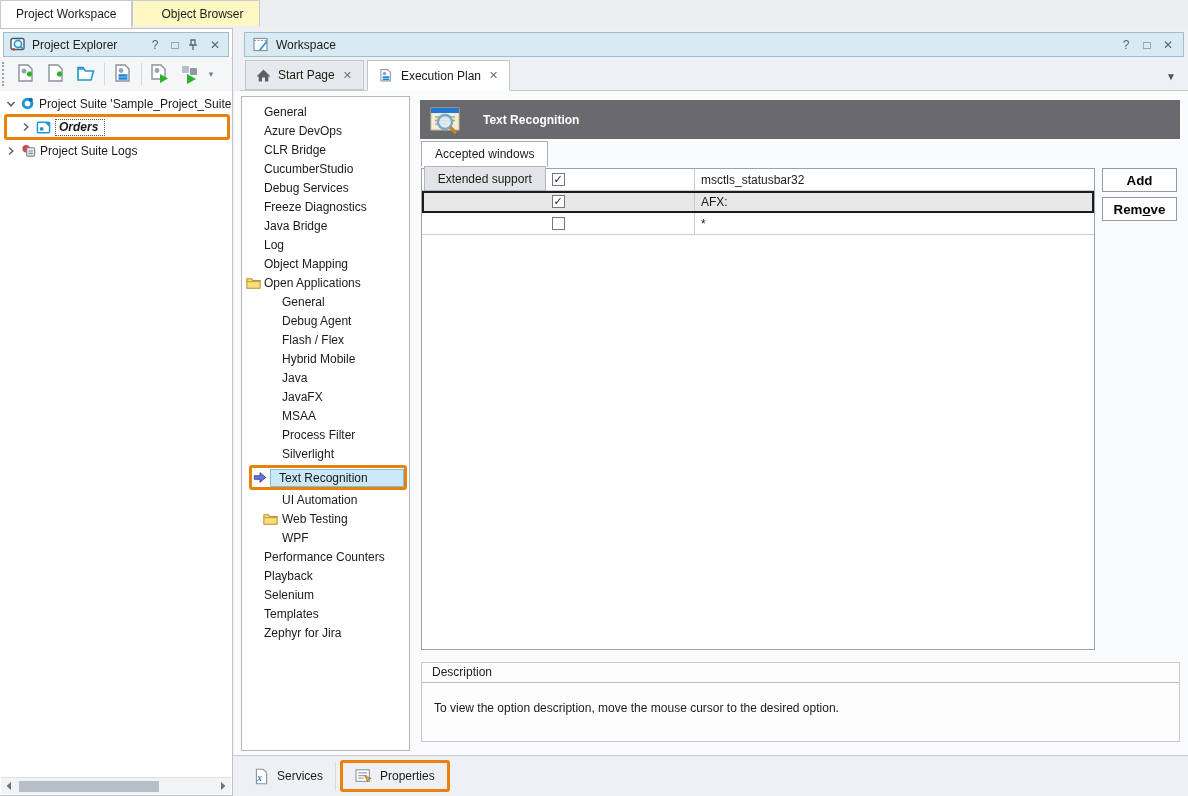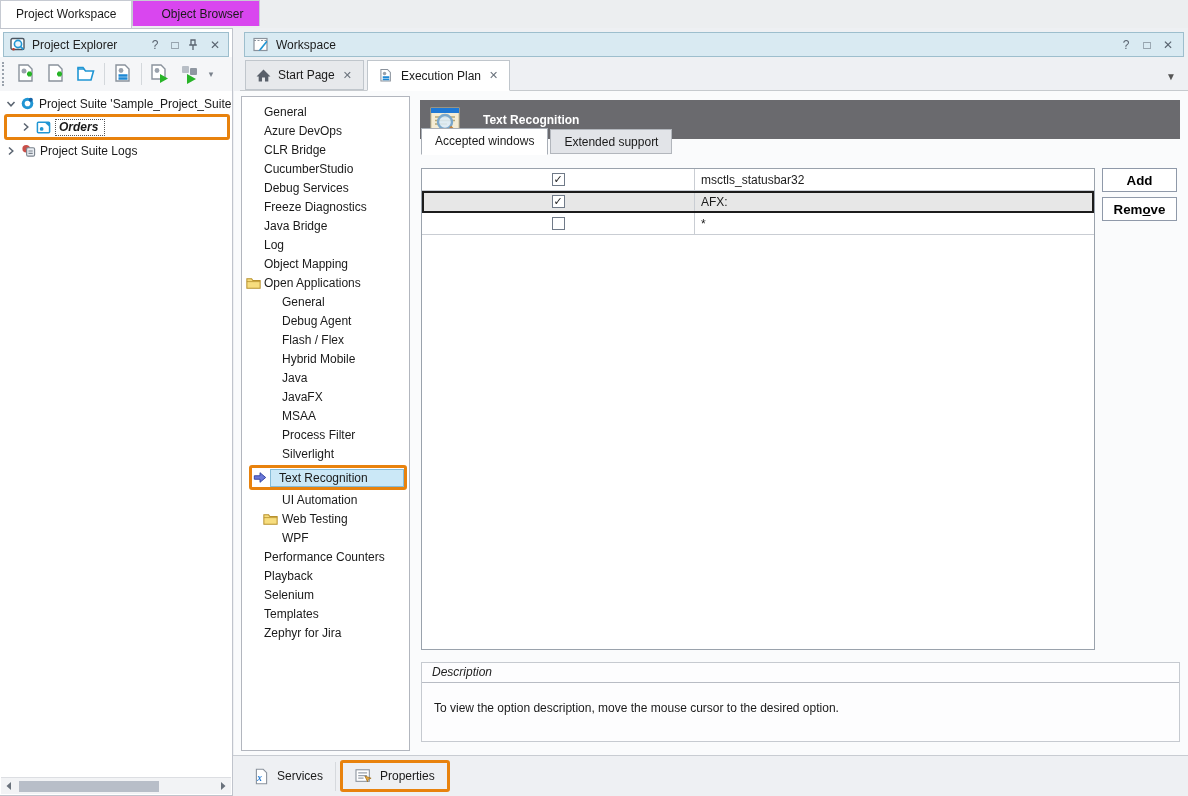--- a/index.html
+++ b/index.html
@@ -4,21 +4,21 @@
 <style>
   * { margin:0; padding:0; box-sizing:border-box; }
   html,body { width:1188px; height:796px; overflow:hidden; }
   body { font-family:"Liberation Sans", sans-serif; font-size:12px; color:#1a1a1a; background:#eef0f3; position:relative; }
   svg { display:block; }
 
   
   .top-tabs { position:absolute; left:0; top:0; right:0; height:28px; background:#eceef0; display:flex; align-items:flex-start; }
   .top-tab { height:28px; padding:0 15px; line-height:27px; background:#e4e6ea; border:1px solid #c6cad2; border-bottom:none; }
   .top-tab.active { background:#fff; height:28px; z-index:2; }
-  .top-tab.inactive { height:26px; background:#d946ef;padding-left:28px; }
+  .top-tab.inactive { height:26px; background:#fef9c3;padding-left:28px; }
 
   
   .left-panel { position:absolute; left:0; top:28px; width:233px; bottom:0; background:#fff; border:1px solid #c0c4cc; border-left:none; }
   .panel-header { height:25px; margin:3px 3px 0 3px; background:var(--panel-header-blue,#d9eaf2); border:1px solid #9dbecd; display:flex; align-items:center; padding:0 6px; gap:6px; }
   .panel-header .ph-title { flex:1; color:#222; }
   .ph-btn { color:#5a6470; font-size:12px; width:14px; text-align:center; cursor:default; }
   .toolbar { height:34px; display:flex; align-items:center; padding-left:2px; gap:2px; background:#f5f6f8; }
   .grip { width:5px; height:24px; border-left:2px dotted #9aa2ac; margin-right:3px; }
   .tb-btn { width:28px; height:28px; display:flex; align-items:center; justify-content:center; }
   .tb-sep { width:1px; height:22px; background:#d4d8dc; margin:0 2px; }
@@ -58,37 +58,37 @@
   .nav-folder { position:absolute; left:4px; top:3px; }
   .lvl1 .nav-folder { left:21px; }
   .nav-hl { margin:1px 2px 1px 7px; background:#fff; }
   .nav-item.sel { display:flex; align-items:center; height:19px; }
   .nav-item.sel .nav-arrow { width:15px; margin-left:1px; display:flex; }
   .nav-item.sel .nav-label { flex:1; margin:0 0 0 2px; background:var(--selection-blue,#cbe8f7); border:1px solid #86bcd8; height:18px; line-height:16px; padding-left:8px; }
 
   
   .opt-header { position:absolute; left:420px; top:100px; width:760px; height:39px; background:var(--header-gray,#6a6a6e); display:flex; align-items:center; padding-left:9px; gap:20px; }
   .opt-header .opt-title { color:#fff; font-weight:bold; font-size:12px; }
-  .opt-tabs { position:absolute; left:421px; top:127px; height:27px; display:flex; align-items:flex-end; z-index:3; }
+  .opt-tabs { position:absolute; left:421px; top:141px; height:27px; display:flex; align-items:center; z-index:3;flex-direction:column; }
   .opt-tab { height:25px; line-height:24px; padding:0 13px; background:#e2e4e8; border:1px solid #b2b6bc; margin-right:2px; }
   .opt-tab.active { height:27px; background:#fff; border:1px solid #a8aeb6; border-bottom:1px solid #fff; margin-bottom:-1px; }
 
   .aw-list { position:absolute; left:421px; top:168px; width:674px; height:482px; background:#fff; border:1px solid #9aa2ac; }
   .aw-row { height:22px; display:flex; align-items:stretch; border-bottom:1px solid #c9cdd3; background:#fff; }
   .aw-check-cell { width:273px; border-right:1px solid #c9cdd3; display:flex; align-items:center; justify-content:center; }
   .aw-val { flex:1; display:flex; align-items:center; padding-left:6px; }
   .aw-row.sel { background:#e7e7e7; outline:2px solid #1c1c1c; outline-offset:-2px; }
   .aw-row.sel .aw-check-cell, .aw-row.sel .aw-val { background:#e7e7e7; }
   .cb { width:13px; height:13px; background:#fff; border:1px solid #707a88; display:flex; align-items:center; justify-content:center; font-size:11px; color:#222; line-height:11px; }
 
   .side-btn { position:absolute; left:1102px; width:75px; height:24px; background:#fff; border:1px solid #8f99a9; display:flex; align-items:center; justify-content:center;font-weight:bold; }
   .u { text-decoration:underline; }
 
   .desc-panel { position:absolute; left:421px; top:662px; width:759px; height:80px; background:#fdfdfe; border:1px solid #c6cad0; }
-  .desc-title { height:20px; line-height:19px; padding-left:10px; border-bottom:1px solid #b8bcc4; color:#222;font-style:italic; }
+  .desc-title { height:20px; line-height:19px; padding-left:10px; border-bottom:1px solid #b8bcc4; color:#222; }
   .desc-body { padding:18px 12px 0 12px; }
 
   
   .bottom-bar { position:absolute; left:233px; right:0; bottom:0; height:41px; background:#eef0f3; border-top:1px solid #c8ccd2; display:flex; align-items:center; padding-left:8px; }
   .bottom-tab { height:29px; display:flex; align-items:center; gap:7px; padding:0 12px; border-right:1px solid #d6d9dd; }
   .props-box { display:flex; align-items:center; margin-left:4px; background:#eef0f3; }
   .props-box .bottom-tab { border-right:none; height:26px; }
 </style>
 </head>
 <body>

